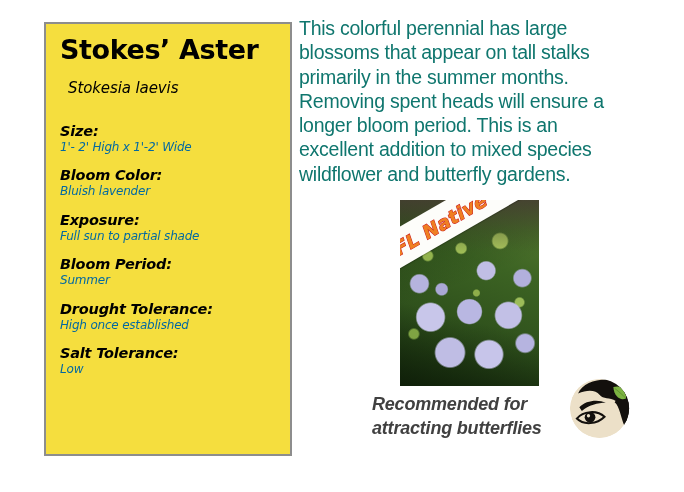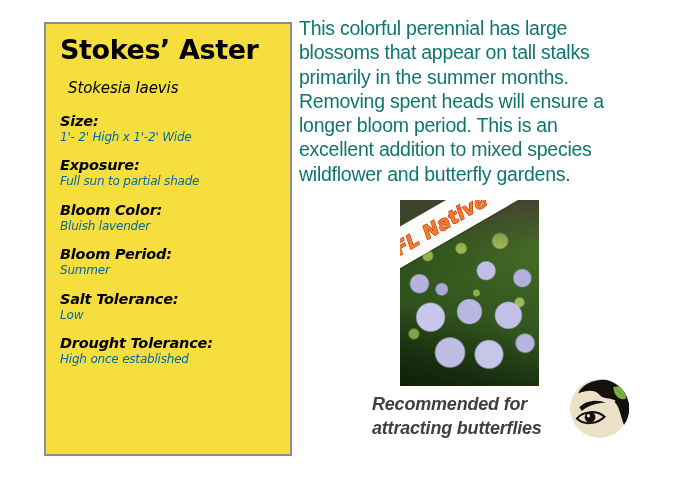--- a/index.html
+++ b/index.html
@@ -43,21 +43,21 @@
   .card-subtitle {
     font-family: "DejaVu Sans", sans-serif;
     font-style: italic;
     font-size: 15px;
     line-height: 1.1;
     color: #000000;
     margin: 8px;
     letter-spacing: -0.1px;
   }
   .attr-list {
-    margin-top: 16px;
+    margin-top: 26px;
   }
   .attr-row {
     margin-bottom: 13px;
   }
   .attr-row:last-child { margin-bottom: 0; }
   .attr-label {
     font-family: "DejaVu Sans", sans-serif;
     font-weight: bold;
     font-style: italic;
     font-size: 14.5px;
@@ -193,42 +193,42 @@
     <div class="card-subtitle">Stokesia laevis</div>
 
     <div class="attr-list">
 
       <div class="attr-row">
         <span class="attr-label">Size:</span>
         <span class="attr-value">1'- 2' High x 1'-2' Wide</span>
       </div>
 
       <div class="attr-row">
+        <span class="attr-label">Bloom Color:</span>
+        <span class="attr-value">Bluish lavender</span>
+      </div>
+
+      <div class="attr-row">
         <span class="attr-label">Exposure:</span>
         <span class="attr-value">Full sun to partial shade</span>
       </div>
 
       <div class="attr-row">
-        <span class="attr-label">Bloom Color:</span>
-        <span class="attr-value">Bluish lavender</span>
-      </div>
-
-      <div class="attr-row">
         <span class="attr-label">Bloom Period:</span>
         <span class="attr-value">Summer</span>
       </div>
 
       <div class="attr-row">
+        <span class="attr-label">Drought Tolerance:</span>
+        <span class="attr-value">High once established</span>
+      </div>
+
+      <div class="attr-row">
         <span class="attr-label">Salt Tolerance:</span>
         <span class="attr-value">Low</span>
-      </div>
-
-      <div class="attr-row">
-        <span class="attr-label">Drought Tolerance:</span>
-        <span class="attr-value">High once established</span>
       </div>
 
     </div>
   </div>
 </div>
 
 <p id="description">This colorful perennial has large blossoms that appear on tall stalks primarily in the summer months. Removing spent heads will ensure a longer bloom period. This is an excellent addition to mixed species wildflower and butterfly gardens.</p>
 
 <div id="photo-frame">
   <div id="photo-art"></div>

